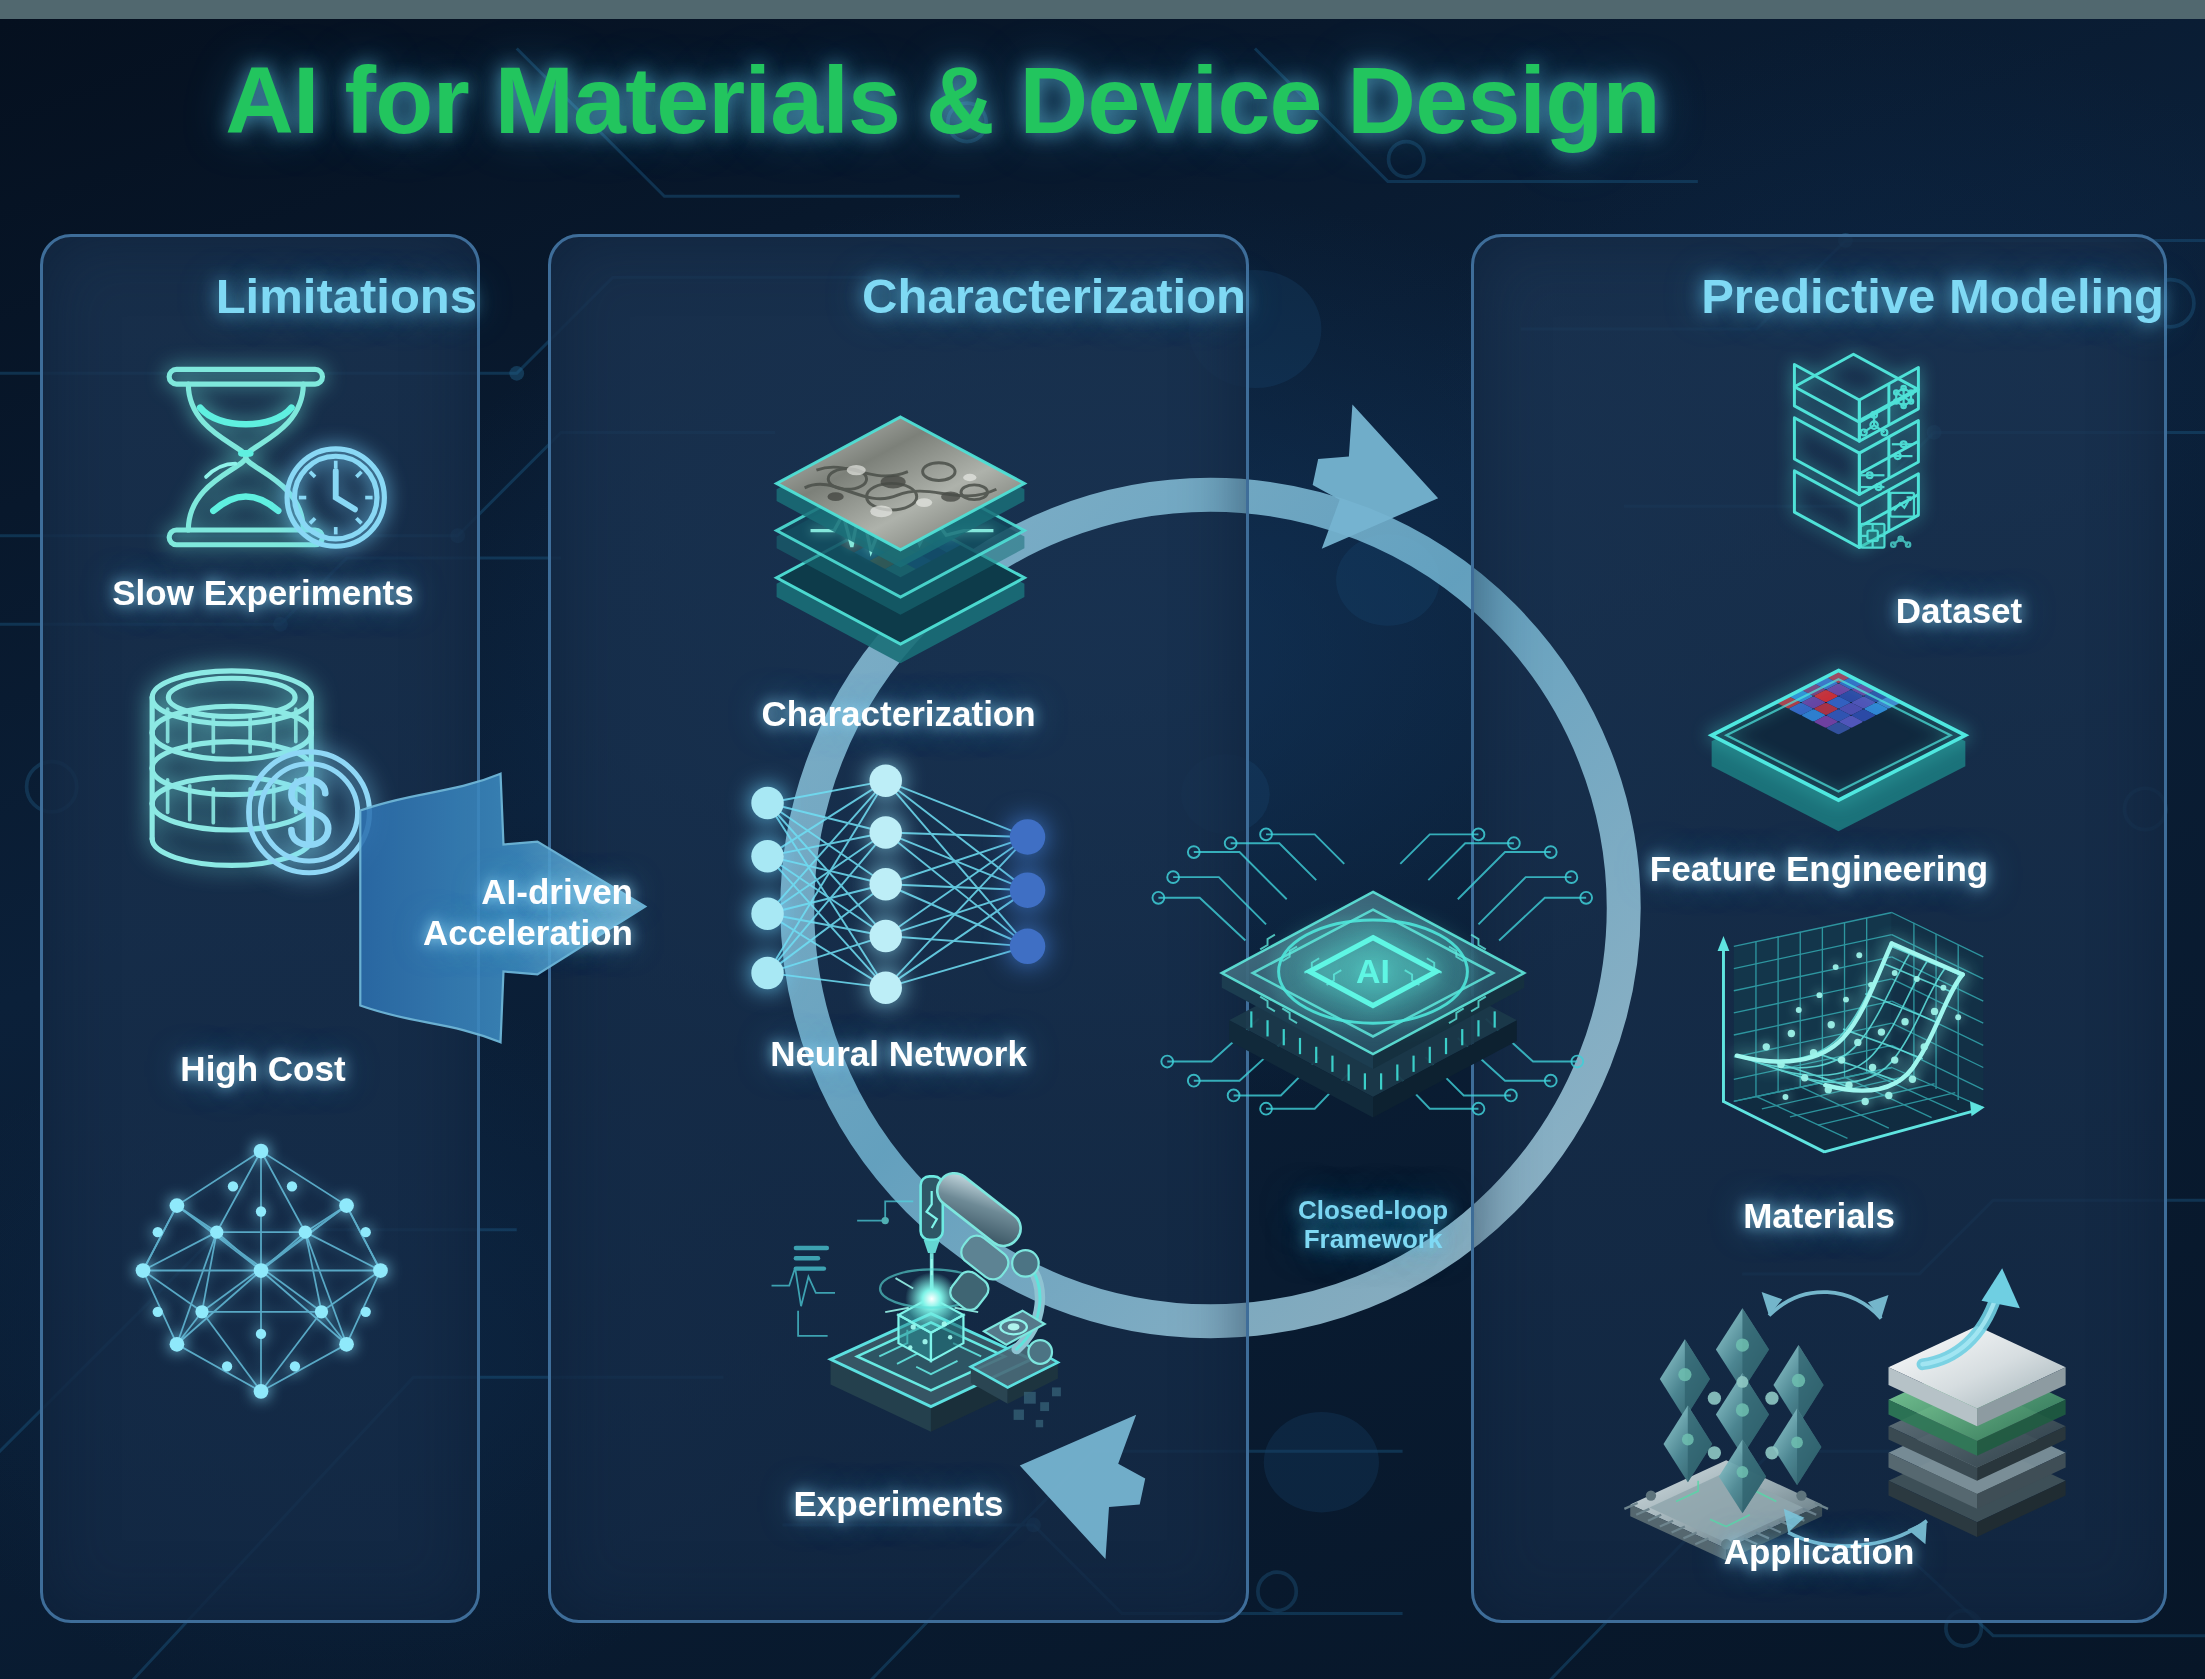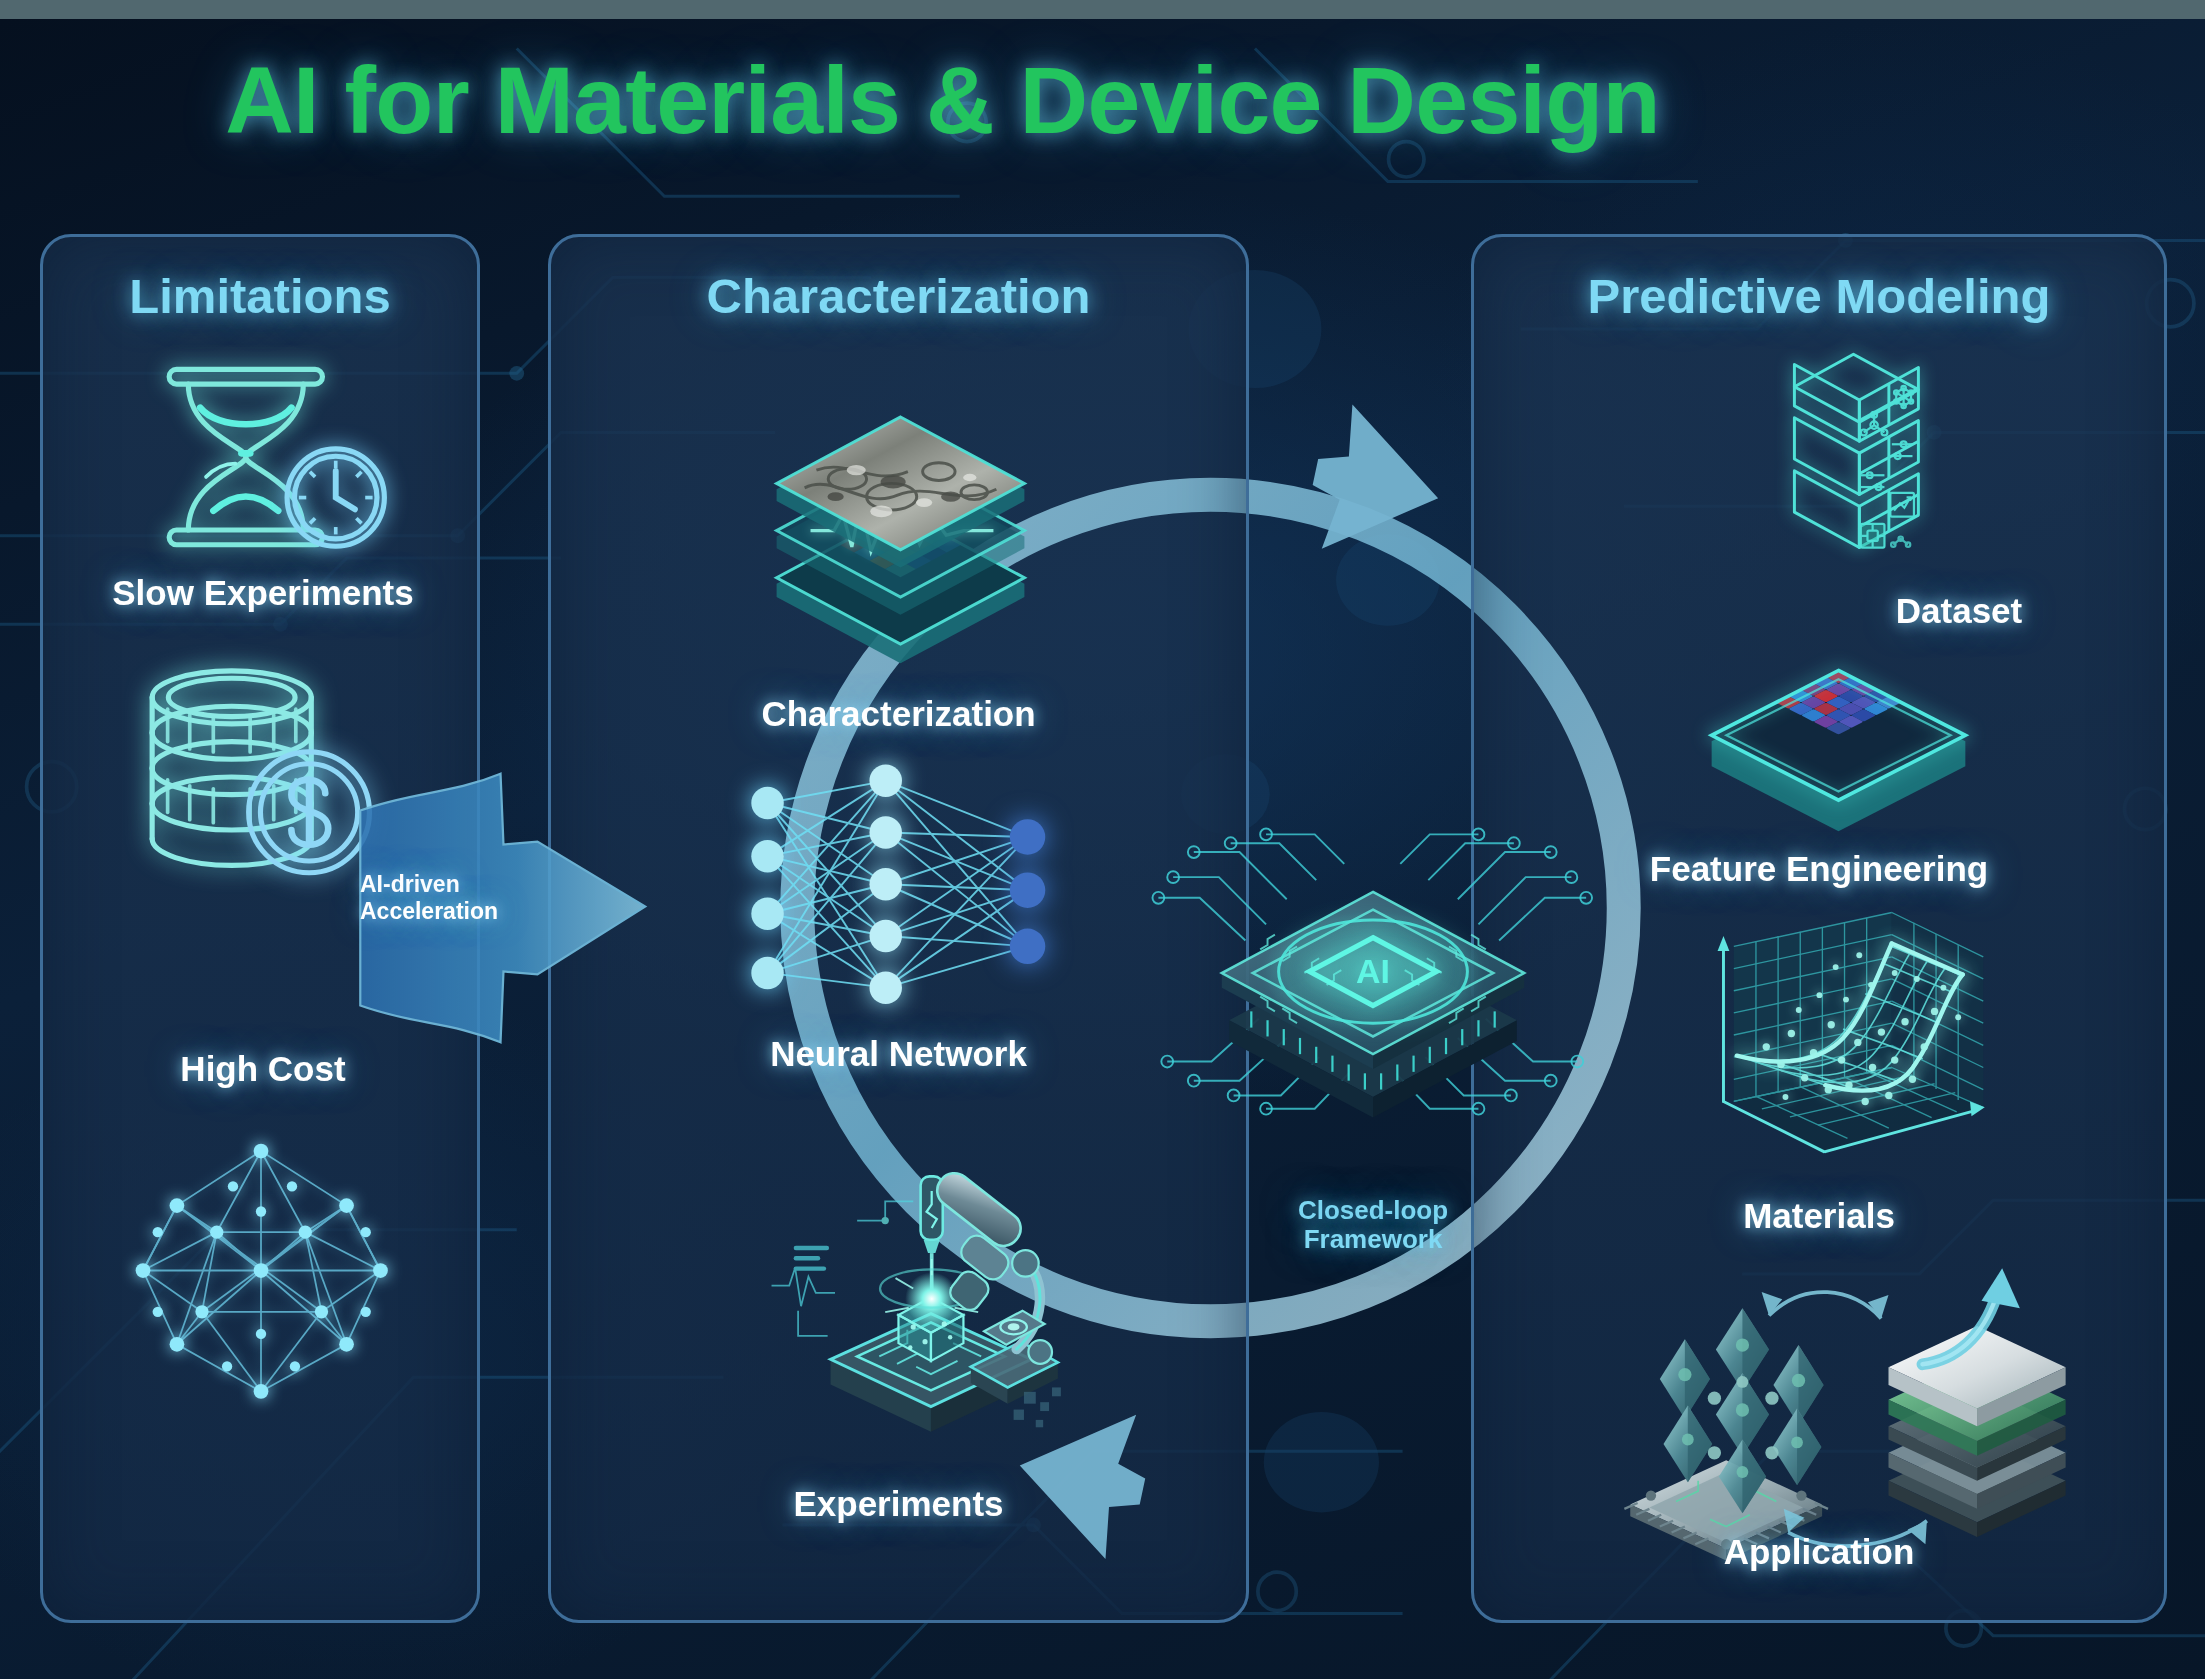--- a/index.html
+++ b/index.html
@@ -37,43 +37,43 @@
   .panel{
     position:absolute; border:3.7px solid #3e6d99; border-radius:31px;
     background:linear-gradient(180deg, rgba(27,52,82,.82) 0%, rgba(20,42,70,.80) 100%);
     box-shadow:inset 0 0 66px rgba(9,26,48,.55);
   }
   #panel-limitations{ left:40px;   top:234px; width:440px;  height:1389px; }
   #panel-characterization{ left:548px; top:234px; width:701px; height:1389px; }
   #panel-predictive{ left:1471px; top:234px; width:696px; height:1389px; }
 
   .panel-title{
-    position:absolute; left:0; width:100%; text-align:center;
+    position:absolute; left:0; width:100%; text-align:right;
     font-size:49px; font-weight:bold; color:#7fd9f4;
     text-shadow:0 0 17.7px rgba(110,215,250,.75), 0 0 40px rgba(70,180,235,.45);
   }
 
   
   .item-label{
     position:absolute; text-align:center; color:#ffffff;
     font-size:35px; font-weight:bold; line-height:1.12;
     text-shadow:0 0 13.3px rgba(150,225,255,.85), 0 0 32px rgba(90,190,240,.55);
   }
   .cyan-label{
     color:#7fd9f4;
     text-shadow:0 0 16px rgba(110,215,250,.8), 0 0 38px rgba(70,180,235,.5);
   }
 
   .icon-wrap{ position:absolute; }
   svg{ display:block; overflow:visible; }
 
   
   #arrow-label{
-    position:absolute; left:360px; top:871px; width:273px; text-align:left;
-    color:#fff; font-size:23px; font-weight:bold; line-height:1.18;
+    position:absolute; left:360px; top:871px; width:273px; text-align:right;
+    color:#fff; font-size:35px; font-weight:bold; line-height:1.18;
     text-shadow:0 0 13.3px rgba(160,230,255,.9), 0 0 31px rgba(90,190,240,.6);
     z-index:6;
   }
 </style>
 </head>
 <body>
 
 <div id="top-bar"></div>
 
 <div id="bg"></div>

